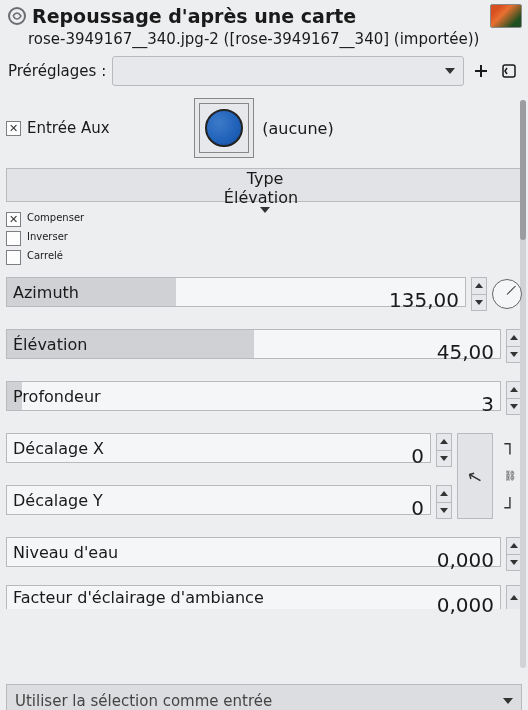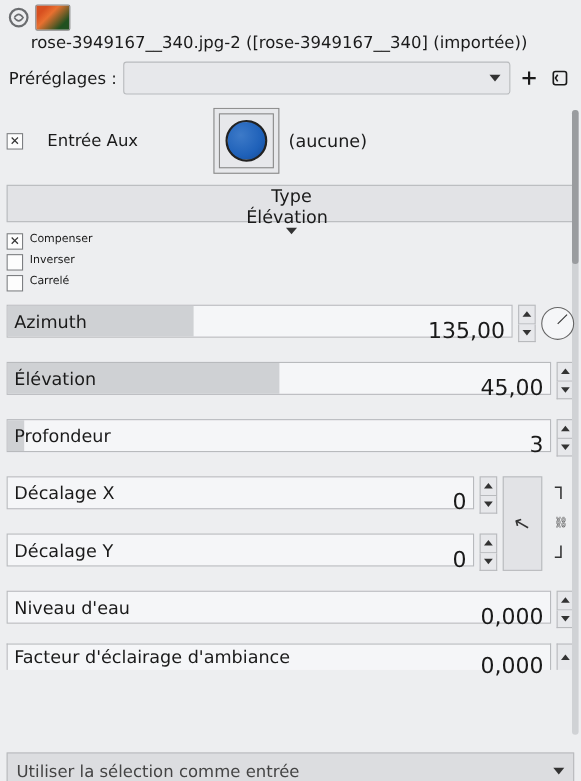--- a/index.html
+++ b/index.html
@@ -91,21 +91,21 @@
     display: flex;
     align-items: center;
     gap: 4px;
     padding: 0 0 10px 0;
     justify-content: center;
     position: relative;
   }
   .aux-row .chk-group {
     position: absolute;
     left: 0;
-    display:flex; align-items:center; gap:22px;
+    display:flex; align-items:center; gap:6px;
   }
   .chk {
     width: 15px; height: 15px;
     border: 1px solid #7d7f82;
     background: #fdfdfd;
     display: inline-flex; align-items: center; justify-content: center;
     font-size: 11px; line-height: 1; color: #333;
   }
   .chk.checked::after { content: "✕"; }
   .swatch-frame {
@@ -225,20 +225,21 @@
 </head>
 <body>
 
 <div class="header">
   <div class="header-logo">
     <svg width="20" height="20" viewBox="0 0 20 20">
         <circle cx="10" cy="10" r="8" fill="none" stroke="#6b6d70" stroke-width="2"></circle>
         <path d="M6 10 Q10 4 14 10 Q10 16 6 10" fill="none" stroke="#6b6d70" stroke-width="1.5"></path>
       </svg>
   </div>
+  <div class="header-title">Repoussage d'après une carte</div>
   <div class="header-thumb"></div>
 </div>
 <div class="subheader">rose-3949167__340.jpg-2 ([rose-3949167__340] (importée))</div>
 
 <div class="presets-row">
   <div class="presets-label">Préréglages :</div>
   <div class="presets-combo">
     <span></span>
     <div class="chev-down"></div>
   </div>

